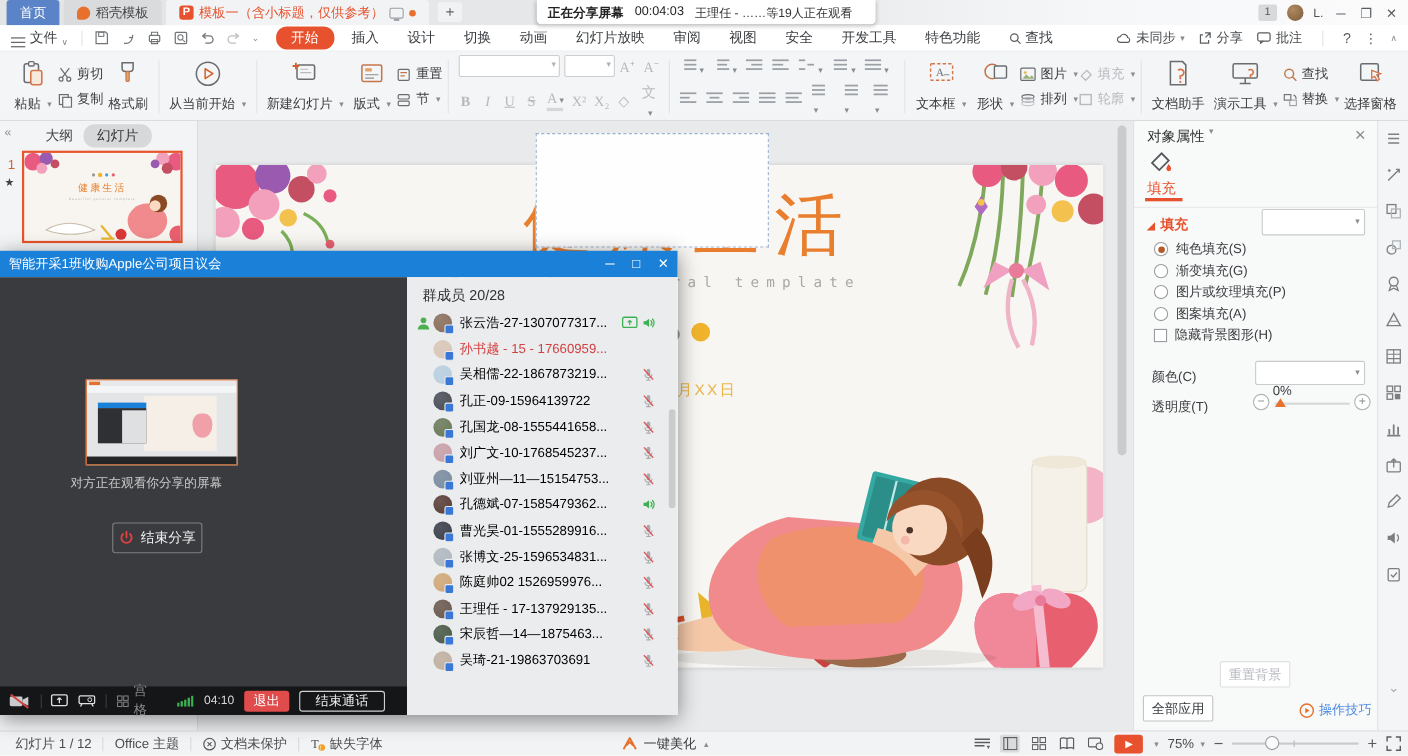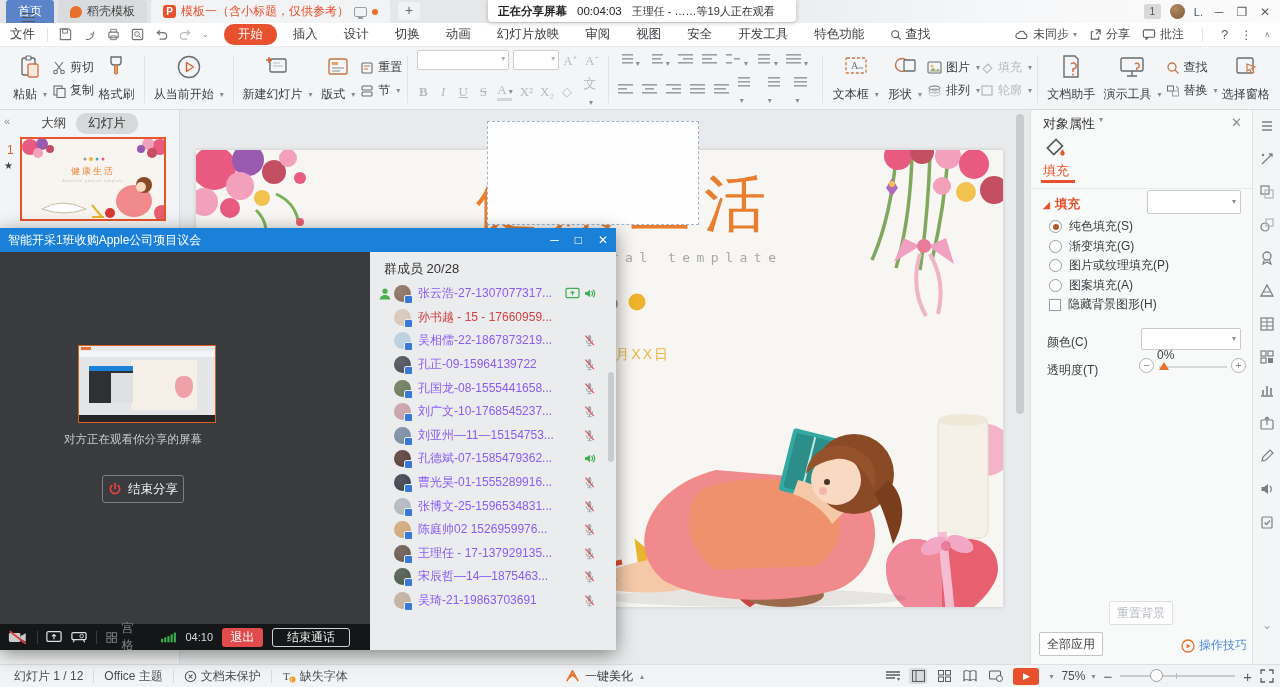--- a/index.html
+++ b/index.html
@@ -25,21 +25,21 @@
   .share-banner .tm { color:#222; font-size:11.5px; }
   .share-banner .vw { color:#333; font-size:11px; }
   .tb-right { position:absolute; right:0; top:0; height:23px; display:flex; align-items:center; gap:9px; padding-right:8px; }
   .badge1 { min-width:17px; height:15px; background:#d7d9db; border-radius:2px; color:#555; font-size:10px; text-align:center; line-height:15px; padding:0 3px; }
   .avatar { width:15px; height:15px; border-radius:50%; background:radial-gradient(circle at 35% 30%,#b08a60,#7a5a3a); }
   .uname { font-size:11px; color:#555; }
   .winctl { color:#5a5d60; font-size:12px; width:14px; text-align:center; }
 
   
   .menubar { position:absolute; left:0; top:23px; width:1280px; height:24px; background:#fff; display:flex; align-items:center; border-bottom:1px solid #ececee; }
-  .file-btn { display:flex; align-items:flex-end; gap:4px; padding:0 6px 0 10px; color:#3a3d40; font-size:12.5px;flex-direction:column; }
+  .file-btn { display:flex; align-items:flex-end; gap:4px; padding:0 6px 0 10px; color:#3a3d40; font-size:12.5px; }
   .ham { width:13px; height:9px; border-top:1.5px solid #555; border-bottom:1.5px solid #555; position:relative; }
   .ham:after { content:""; position:absolute; left:0; top:2.6px; width:13px; height:1.5px; background:#555; }
   .chev { font-size:8px; color:#888; }
   .q-sep { width:1px; height:14px; background:#e2e3e5; margin:0 6px; }
   .qicons { display:flex; align-items:center; gap:9px; padding:0 4px; }
   .qicon { width:15px; height:15px; position:relative; opacity:.85; }
   .menu-item { padding:2px 10px; margin:0 3px; font-size:12.5px; color:#3a3d40; border-radius:10px; display:flex; align-items:center; gap:3px; }
   .menu-item.active { background:#e8512d; color:#fff; padding:2px 14px; }
   .mb-right { margin-left:auto; display:flex; align-items:center; gap:12px; padding-right:10px; color:#4a4d50; font-size:12px; }
   .mb-right .it { display:flex; align-items:center; gap:4px; }
@@ -123,21 +123,21 @@
   .gong { display:flex; align-items:center; gap:4px; color:#85888b; font-size:12px; }
   .mtime { color:#d8dadb; font-size:11px; }
   .exit-btn { width:46px; height:19px; background:#e04b4b; border-radius:3px; color:#fff; font-size:12px; display:flex; align-items:center; justify-content:center; }
   .endcall-btn { width:88px; height:19px; border:1px solid #cfd0d1; border-radius:3px; color:#f0f1f2; font-size:12px; display:flex; align-items:center; justify-content:center; margin-right:12px; }
   .mt-right { width:246px; background:#ebecee; position:relative; overflow:hidden; }
   .m-head { padding:8px 0 4px 14px; color:#333; font-size:13px; }
   .m-row { display:flex; align-items:center; height:23.6px; padding:0 8px 0 8px; }
   .m-pre { width:16px; display:flex; }
   .m-avatar { width:17px; height:17px; border-radius:50%; position:relative; flex:none; }
   .m-avatar:after { content:""; position:absolute; right:-2px; bottom:-2px; width:7px; height:7px; background:#3a78d8; border:1px solid #ebecee; border-radius:2px; }
-  .m-name { font-size:12px; color:#8b5cf6; margin-left:7px; flex:1; white-space:nowrap; overflow:hidden; }
+  .m-name { font-size:12px; color:#000000; margin-left:7px; flex:1; white-space:nowrap; overflow:hidden; }
   .m-row.hl .m-name { color:#d24040; }
   .m-ics { display:flex; gap:3px; width:36px; justify-content:flex-end; margin-right:12px; }
   .m-scroll { position:absolute; right:2px; top:120px; width:6px; height:90px; background:#c9cbcd; border-radius:3px; }
 
   
   .statusbar { position:absolute; left:0; top:664px; width:1280px; height:23px; background:#f2f3f4; border-top:1px solid #dddee0; display:flex; align-items:center; font-size:12px; color:#4a4d50; }
   .sb-sep { width:1px; height:13px; background:#d9dadc; margin:0 10px; }
   .sb-it { display:flex; align-items:center; gap:4px; white-space:nowrap; }
   .beautify { position:absolute; left:565px; display:flex; align-items:center; gap:5px; color:#3a3d40; }
   .sb-right { position:absolute; right:6px; display:flex; align-items:center; gap:8px; }

